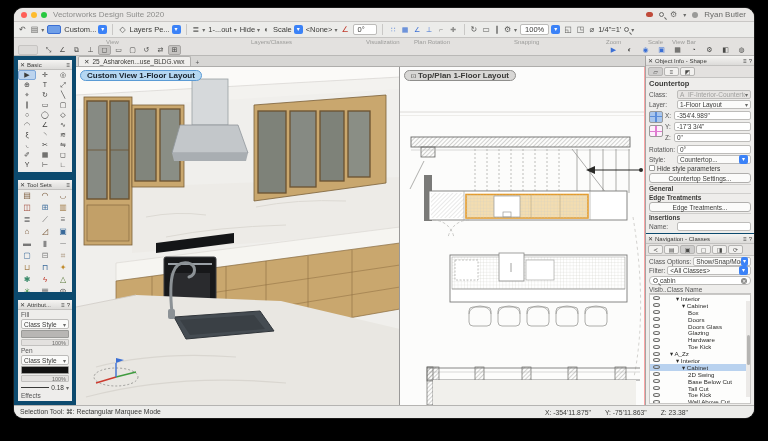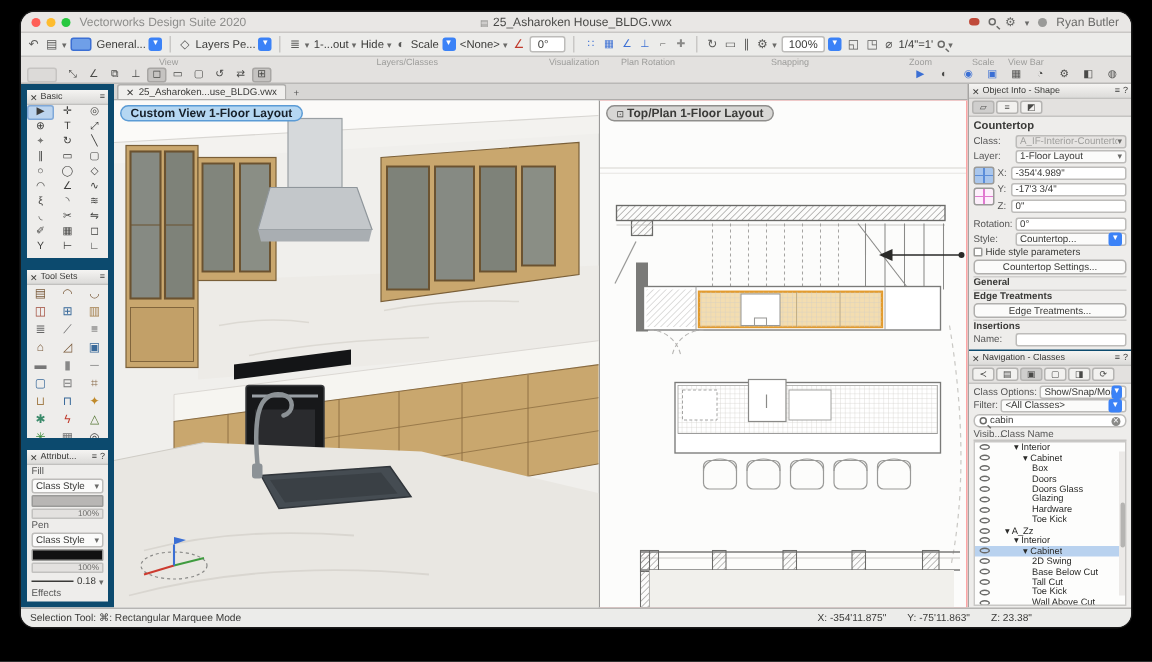--- a/index.html
+++ b/index.html
@@ -149,43 +149,39 @@
 <div class="screen">
 <div class="window">
 
   <div class="titlebar">
     <div class="lights">
       <span class="light" style="background:#ff5f57"></span>
       <span class="light" style="background:#febc2e"></span>
       <span class="light" style="background:#28c840"></span>
     </div>
     <span>Vectorworks Design Suite 2020</span>
-    <div class="doc-center">
-      <span style="font-size:6px;color:#8a8a88">▤</span>
-      <span>25_Asharoken House_BLDG.vwx</span>
-    </div>
     <div class="tb-right">
       <span class="clouddot"></span>
       <span class="glyph-search"></span>
       <span>⚙</span>
       <span class="dd-plain">▾</span>
       <span class="avatar"></span>
       <span>Ryan Butler</span>
     </div>
   </div>
 
   <div class="viewbar">
     <span class="vb-icon">↶</span>
     <span class="vb-dd">
       <span class="vb-icon">▤</span>
       <span class="dd-plain">▾</span>
     </span>
     <span class="bluepill"></span>
     <span class="vb-dd">
-      <span>General...</span>
+      <span>Custom...</span>
       <span class="dd-blue">▾</span>
     </span>
     <span class="vb-sep"></span>
     <span class="vb-icon">◇</span>
     <span class="vb-dd">
       <span>Layers Pe...</span>
       <span class="dd-blue">▾</span>
     </span>
     <span class="vb-sep"></span>
     <span class="vb-dd">

